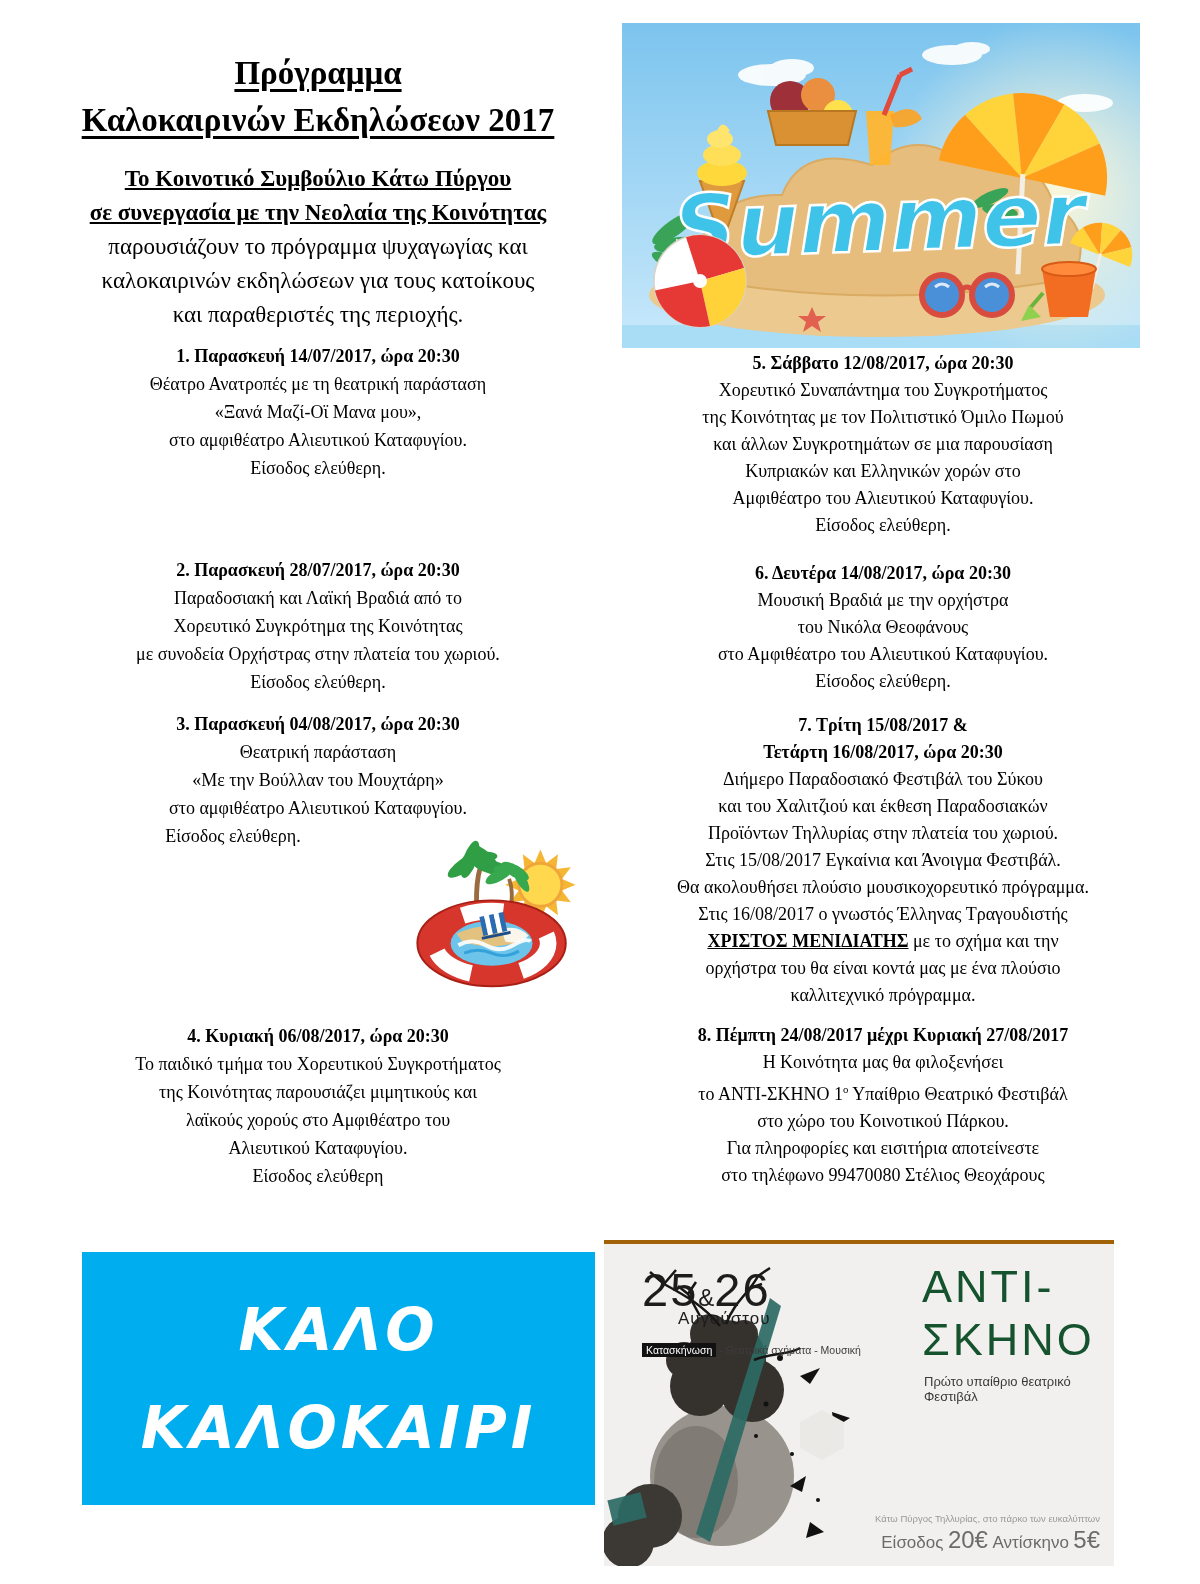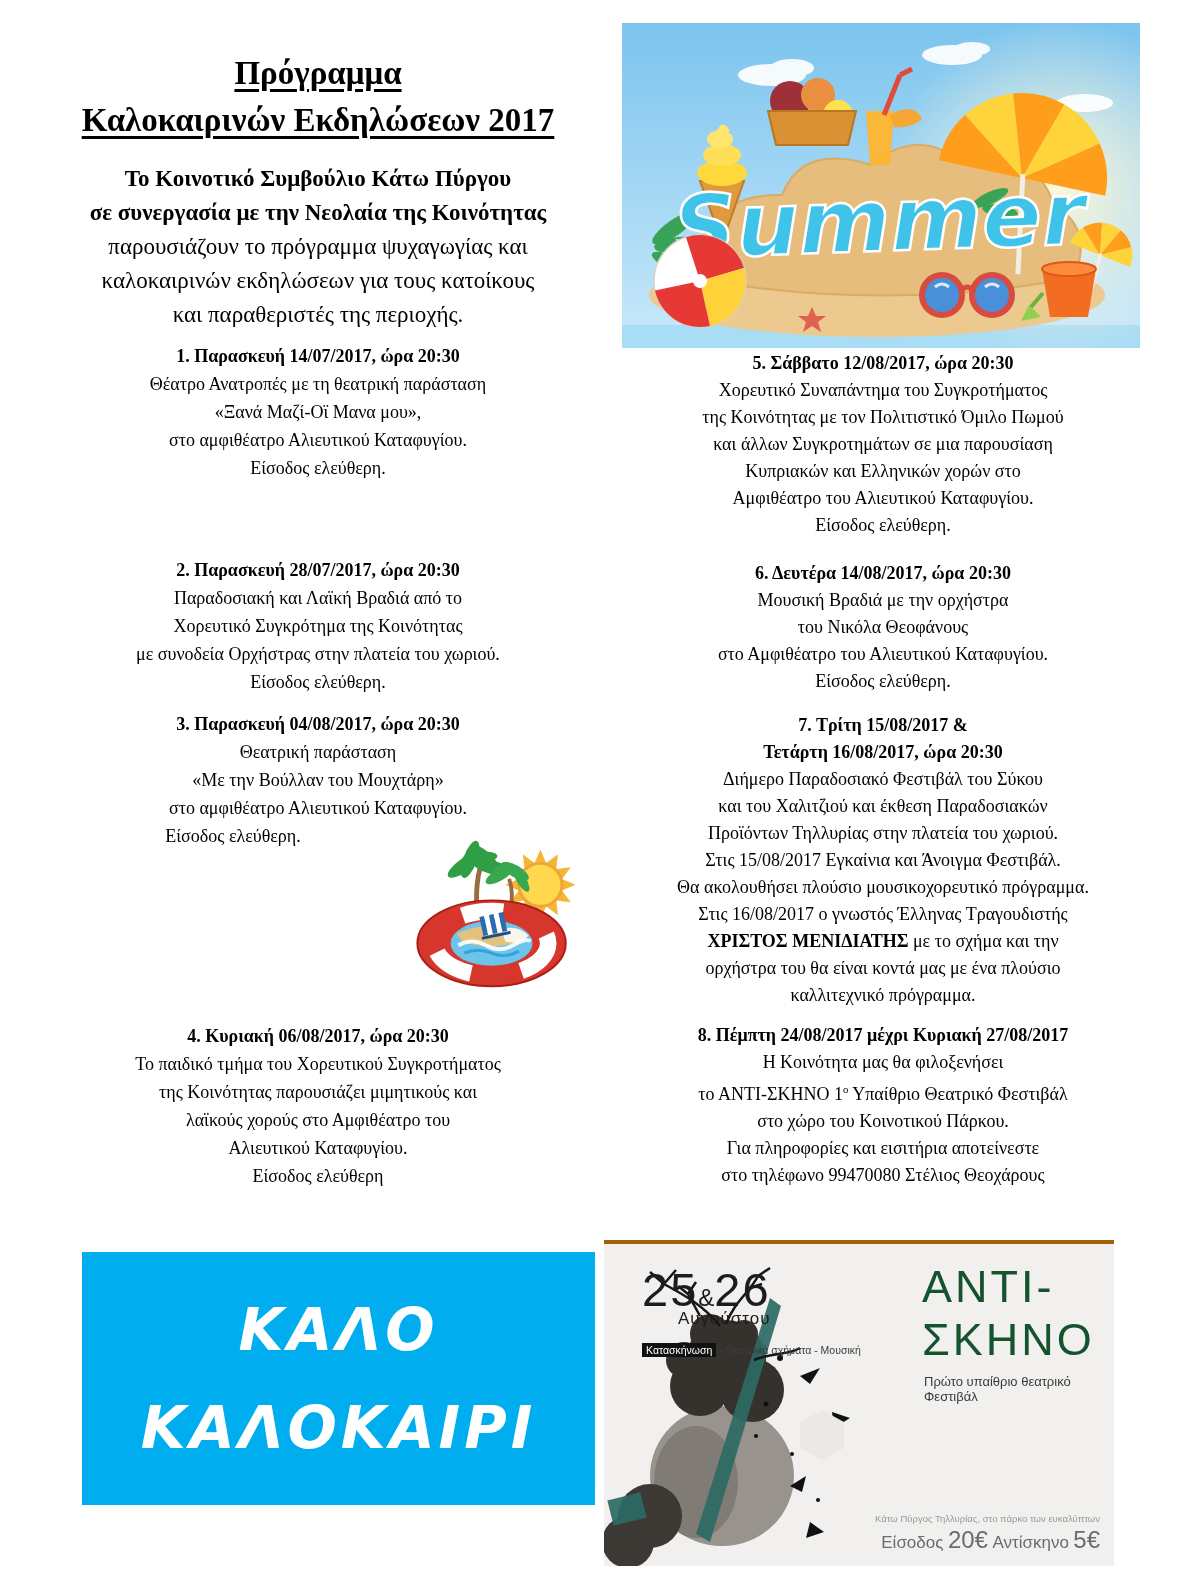--- a/index.html
+++ b/index.html
@@ -5,21 +5,21 @@
   html,body{margin:0;padding:0;background:#ffffff;}
   .page{position:relative;width:1200px;height:1584px;background:#ffffff;overflow:hidden;
         font-family:"Liberation Serif","DejaVu Serif",serif;color:#000;}
 
   
   .block{position:absolute;text-align:center;}
   .doc-title{left:48px;top:50px;width:540px;font-size:33px;font-weight:bold;line-height:47px;}
   .doc-title .t-line{text-decoration:underline;text-decoration-thickness:3px;text-underline-offset:5px;}
   .intro{left:48px;top:162px;width:540px;font-size:23px;line-height:34px;}
   .line{white-space:nowrap;}
-  .b{font-weight:bold;}
+  .b{font-weight:bold;text-decoration:underline;}
   .event{font-size:18px;}
   .event .heading{font-weight:bold;}
   .ev-left{left:48px;width:540px;line-height:28px;}
   .ev-right{left:613px;width:540px;line-height:27px;}
   .ev1{top:342px;} .ev2{top:556px;} .ev3{top:710px;} .ev4{top:1022px;}
   .ev5{top:350px;} .ev6{top:560px;} .ev7{top:712px;} .ev8{top:1022px;}
   .shift{transform:translateX(-85px);}
   sup{font-size:60%;}
 
   

